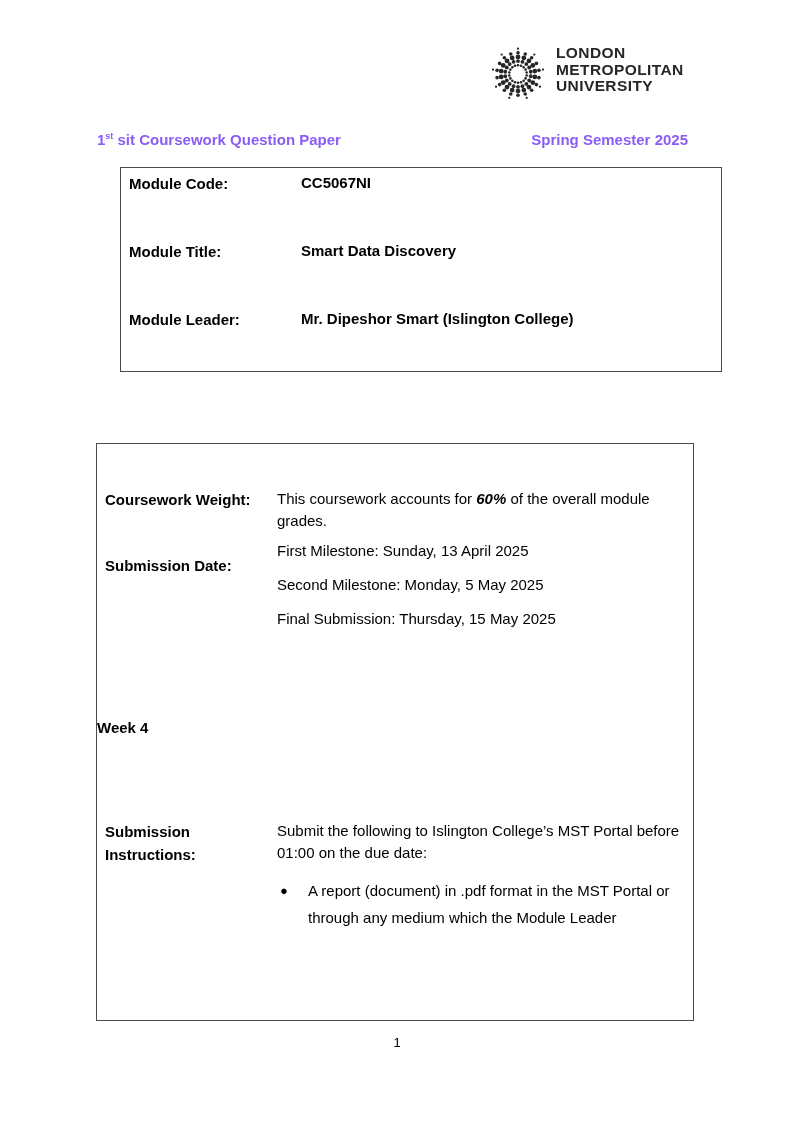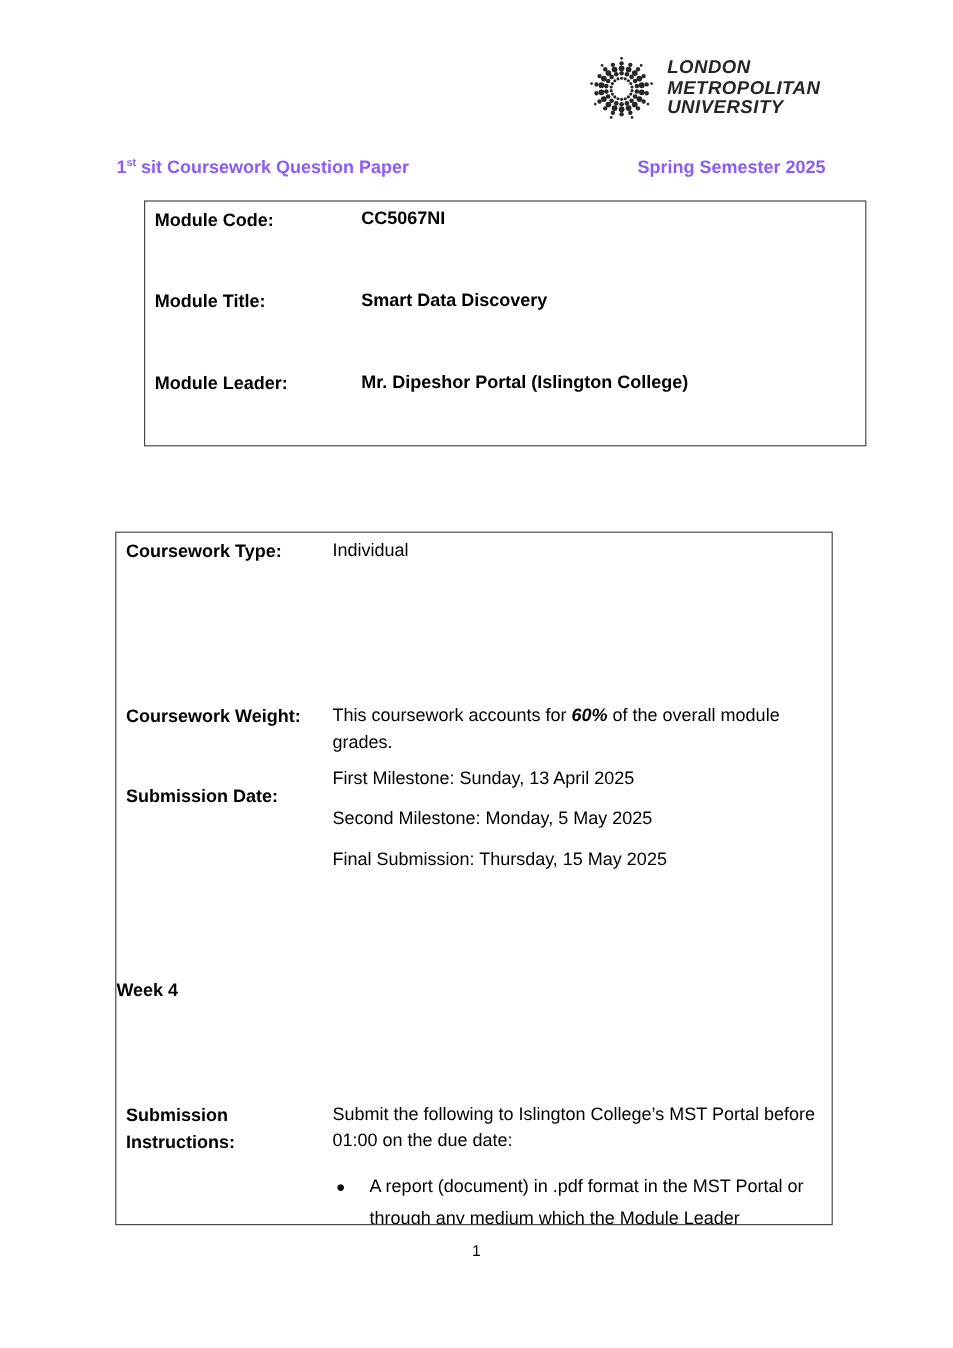--- a/index.html
+++ b/index.html
@@ -5,21 +5,21 @@
   html,body{margin:0;padding:0;background:#fff;}
   .page{
     position:relative;
     width:794px;height:1123px;
     background:#ffffff;
     font-family:"Liberation Sans", sans-serif;
     color:#000;
     overflow:hidden;
   }
   
-  .logo{position:absolute;left:489px;top:45px;display:flex;align-items:center;font-style:italic;}
+  .logo{position:absolute;left:489px;top:45px;display:flex;}
   .logo-mark{width:58px;height:58px;flex:0 0 auto;}
   .logo-text{margin-left:9px;font-weight:bold;font-size:15.5px;line-height:16.5px;
              letter-spacing:0.4px;color:#262626;}
   
   .header-row{position:absolute;left:97px;top:131px;width:591px;
               display:flex;justify-content:space-between;
               font-weight:bold;font-size:15px;color:#8b5cf6;}
   .header-row sup{font-size:9px;line-height:0;}
   
   .doc-table{position:absolute;left:96px;background:#fff;
@@ -160,30 +160,26 @@
     <div class="trow m-row">
       <div class="tlabel">Module Code:</div>
       <div class="tvalue">CC5067NI</div>
     </div>
     <div class="trow m-row">
       <div class="tlabel">Module Title:</div>
       <div class="tvalue">Smart Data Discovery</div>
     </div>
     <div class="trow m-row">
       <div class="tlabel">Module Leader:</div>
-      <div class="tvalue">Mr. Dipeshor Portal (Islington College)</div>
+      <div class="tvalue">Mr. Dipeshor Smart (Islington College)</div>
     </div>
   </div>
 
   <div class="doc-table coursework-table">
 
-    <div class="trow c-row-type">
-      <div class="tlabel">Coursework Type:</div>
-      <div class="tvalue">Individual</div>
-    </div>
 
     <div class="trow c-row-weight">
       <div class="tlabel">Coursework Weight:</div>
       <div class="tvalue"><span>This coursework accounts for </span><span class="em-bold-italic">60%</span><span> of the overall module grades.</span></div>
     </div>
 
     <div class="trow c-row-subdate">
       <div class="tlabel">Submission Date:</div>
       <div class="tvalue">
         <p class="milestone">First Milestone: Sunday, 13 April 2025</p>

